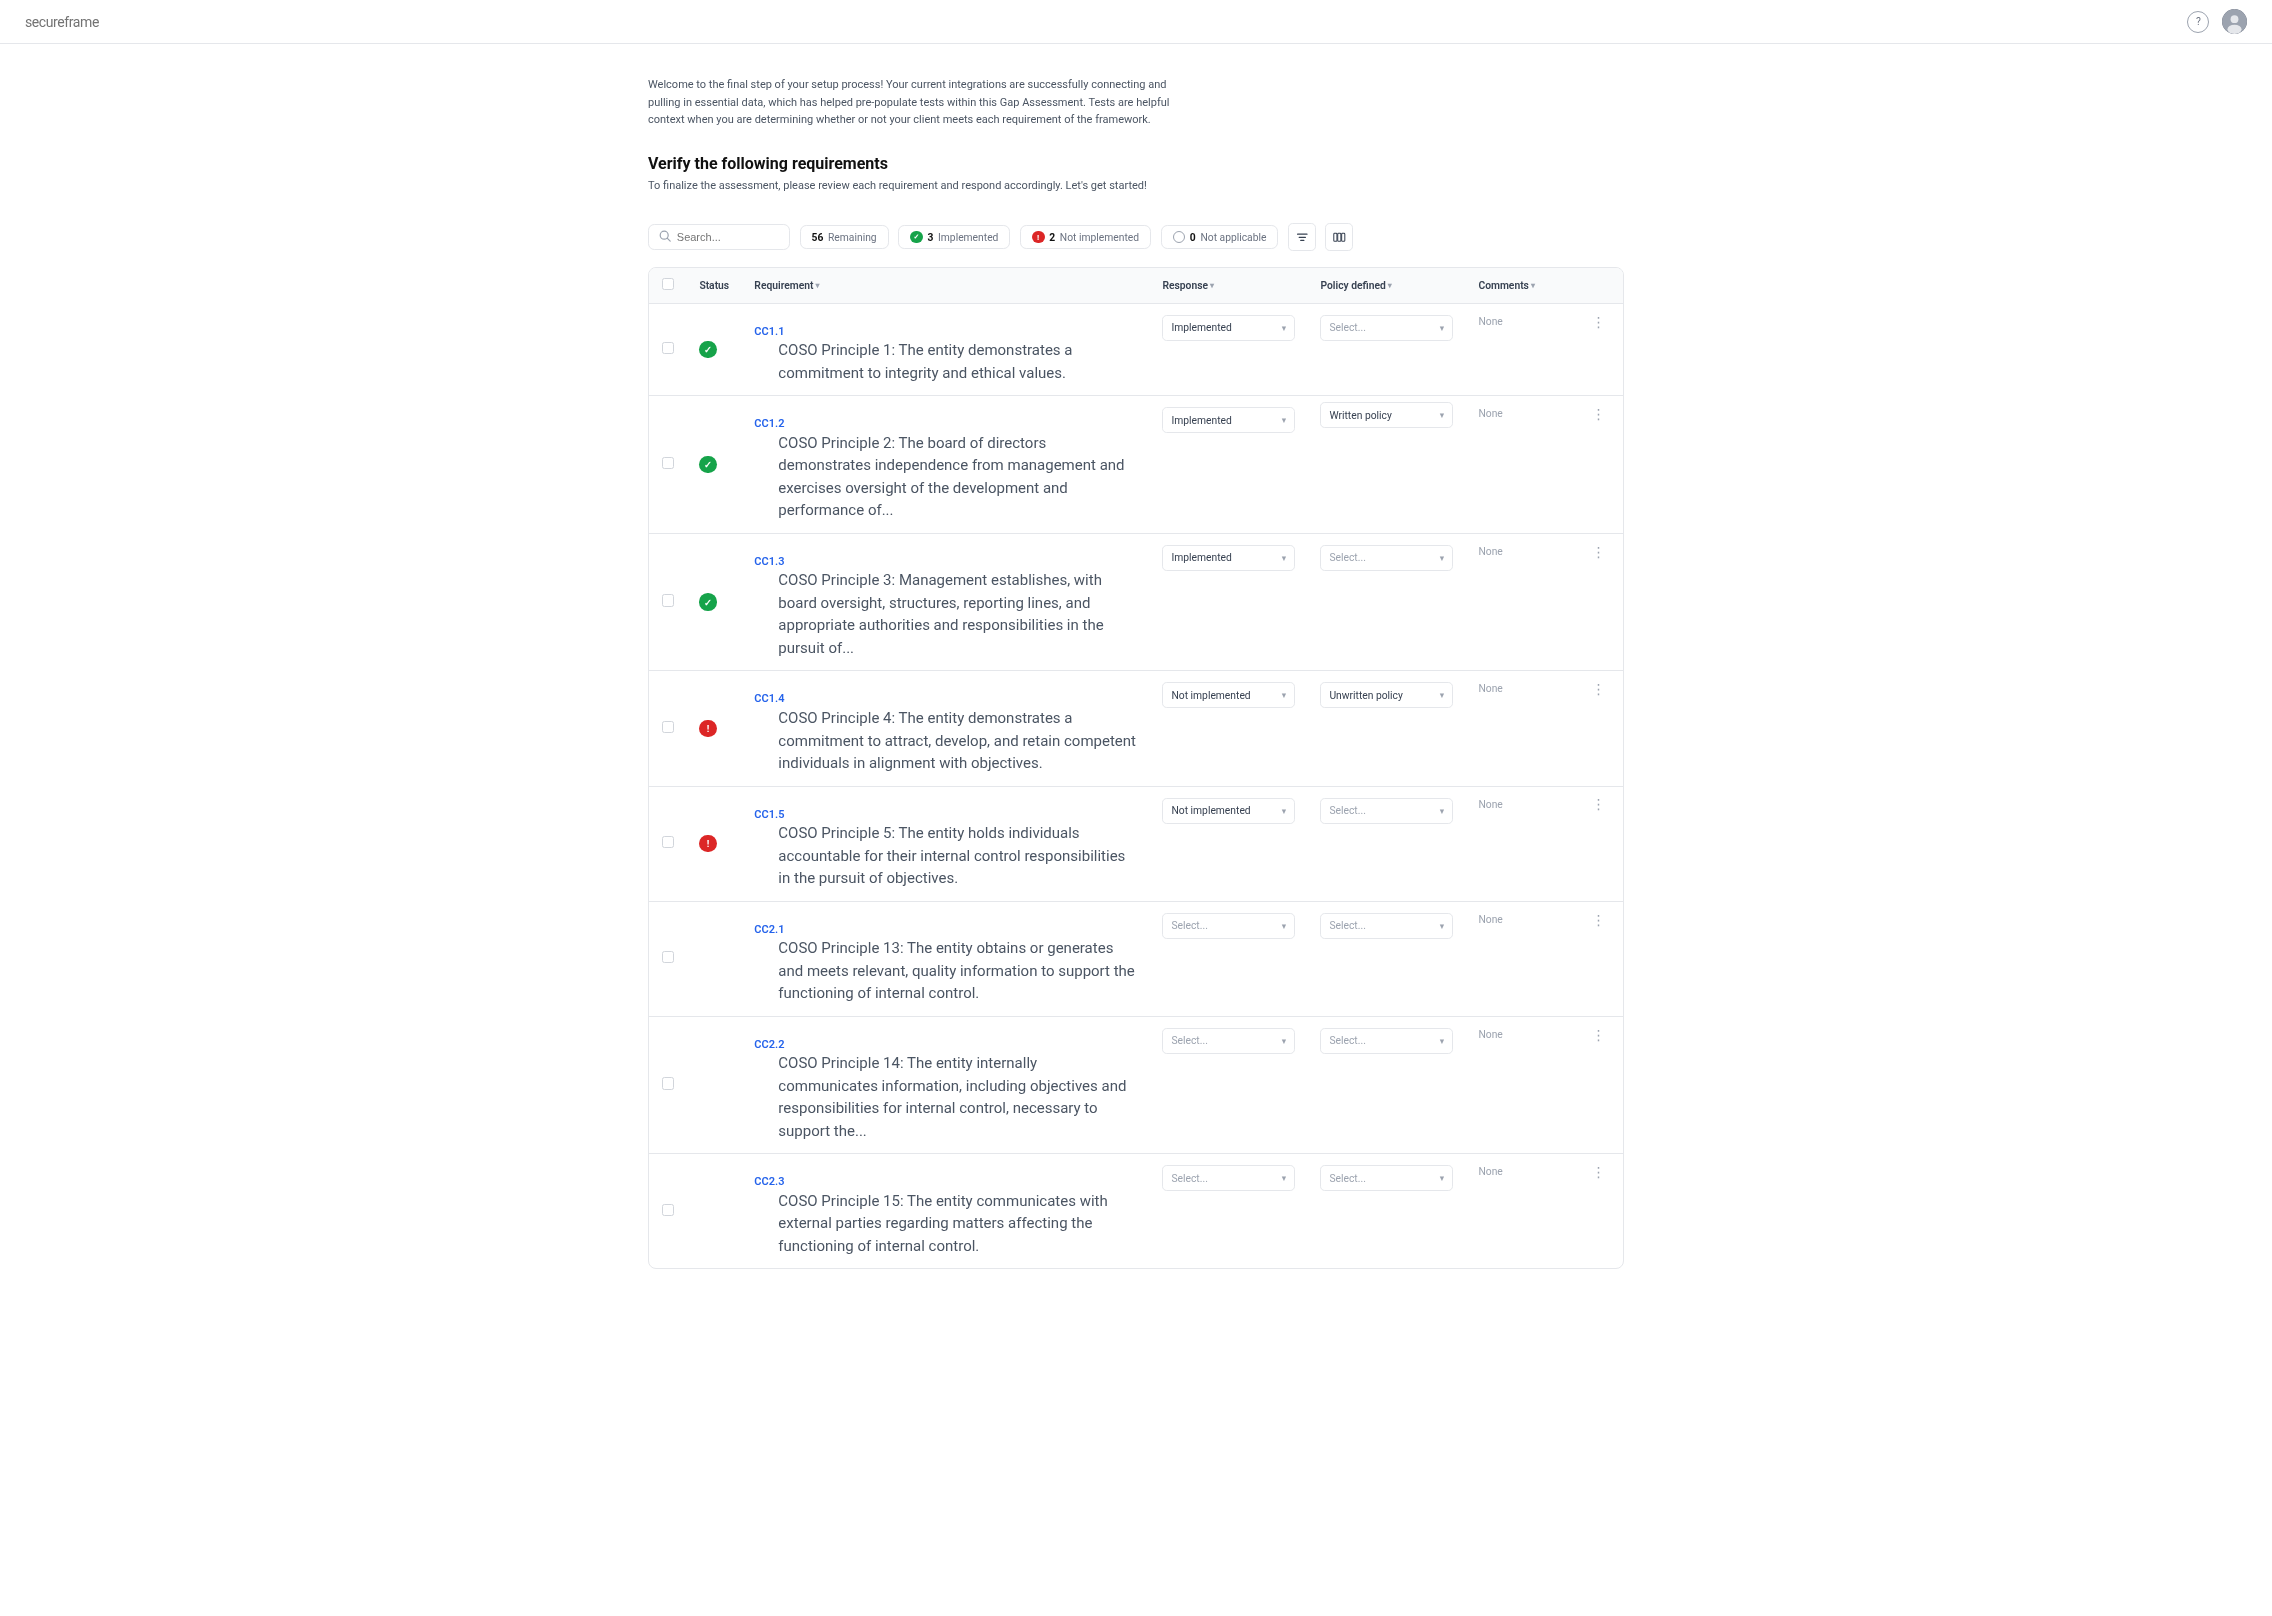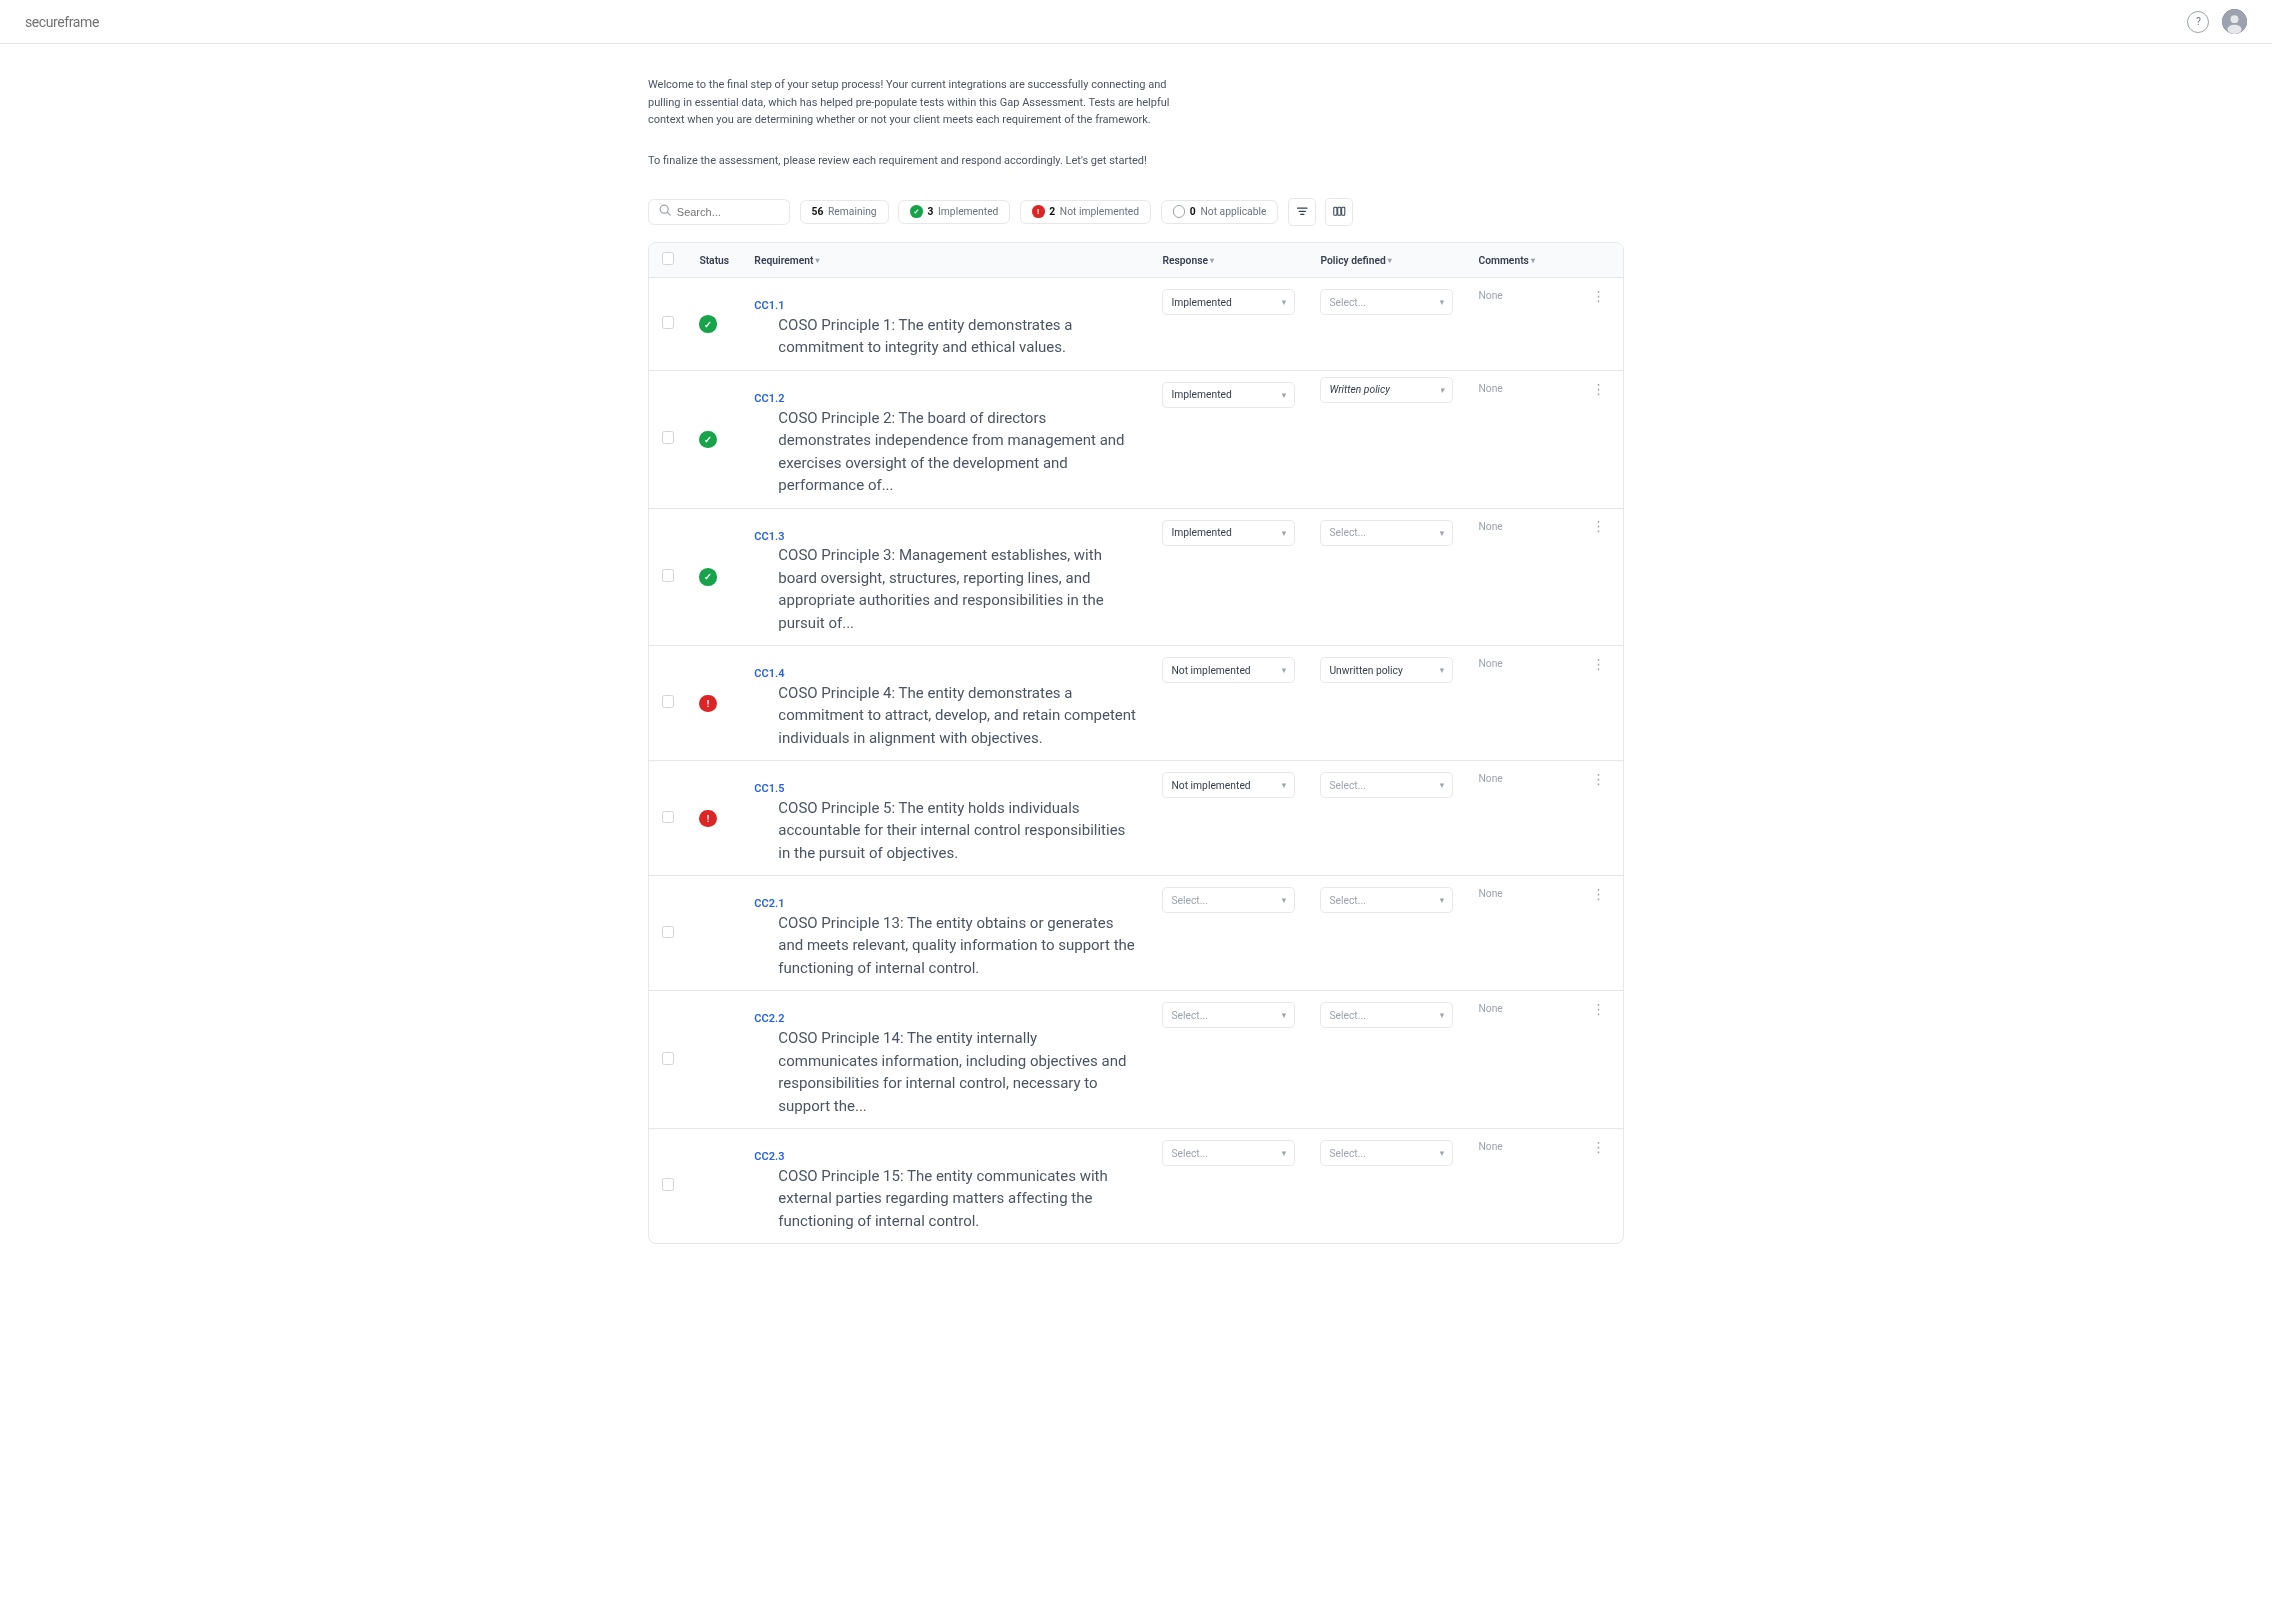--- a/index.html
+++ b/index.html
@@ -132,20 +132,21 @@
       </svg>
     </div>
   </div>
 </nav>
 
 <div class="main">
 
 
   <p class="page-description">Welcome to the final step of your setup process! Your current integrations are successfully connecting and pulling in essential data, which has helped pre-populate tests within this Gap Assessment. Tests are helpful context when you are determining whether or not your client meets each requirement of the framework.</p>
 
+  <h2 class="section-title">Verify the following requirements</h2>
   <p class="section-sub">To finalize the assessment, please review each requirement and respond accordingly. Let's get started!</p>
 
 
   <div class="filter-bar-top">
     <div class="search-wrap">
       <span class="search-icon-svg">
         <svg width="12" height="12" viewBox="0 0 15 15" fill="none">
           <circle cx="6.5" cy="6.5" r="5" stroke="#9ca3af" stroke-width="1.5"></circle>
           <line x1="10.5" y1="10.5" x2="14" y2="14" stroke="#9ca3af" stroke-width="1.5" stroke-linecap="round"></line>
         </svg>
@@ -260,21 +261,21 @@
             <td style="vertical-align: top;">
     <div class="req-id">CC1.2</div>
     <div class="req-desc">COSO Principle 2: The board of directors demonstrates independence from management and exercises oversight of the development and performance of...</div>
   </td>
             <td style="vertical-align: top; padding-top: 11px;">
     <div class="select-dropdown">
       <span class="">Implemented</span>
       <span class="chevron">▾</span>
     </div>
   </td>
-            <td style="vertical-align: top; padding-top: 6px; font-style: italic;">
+            <td style="vertical-align: top; padding-top: 6px;">
     <div class="select-dropdown">
       <span class="">Written policy</span>
       <span class="chevron">▾</span>
     </div>
   </td>
             <td style="vertical-align: top; padding-top: 11px;"><span class="comments-none">None</span></td>
             <td style="vertical-align: top; padding-top: 9.5px;"><span class="action-dots">⋮</span></td>
           </tr>
           <tr>
             <td style="vertical-align: middle;"><span class="checkbox"></span></td>

